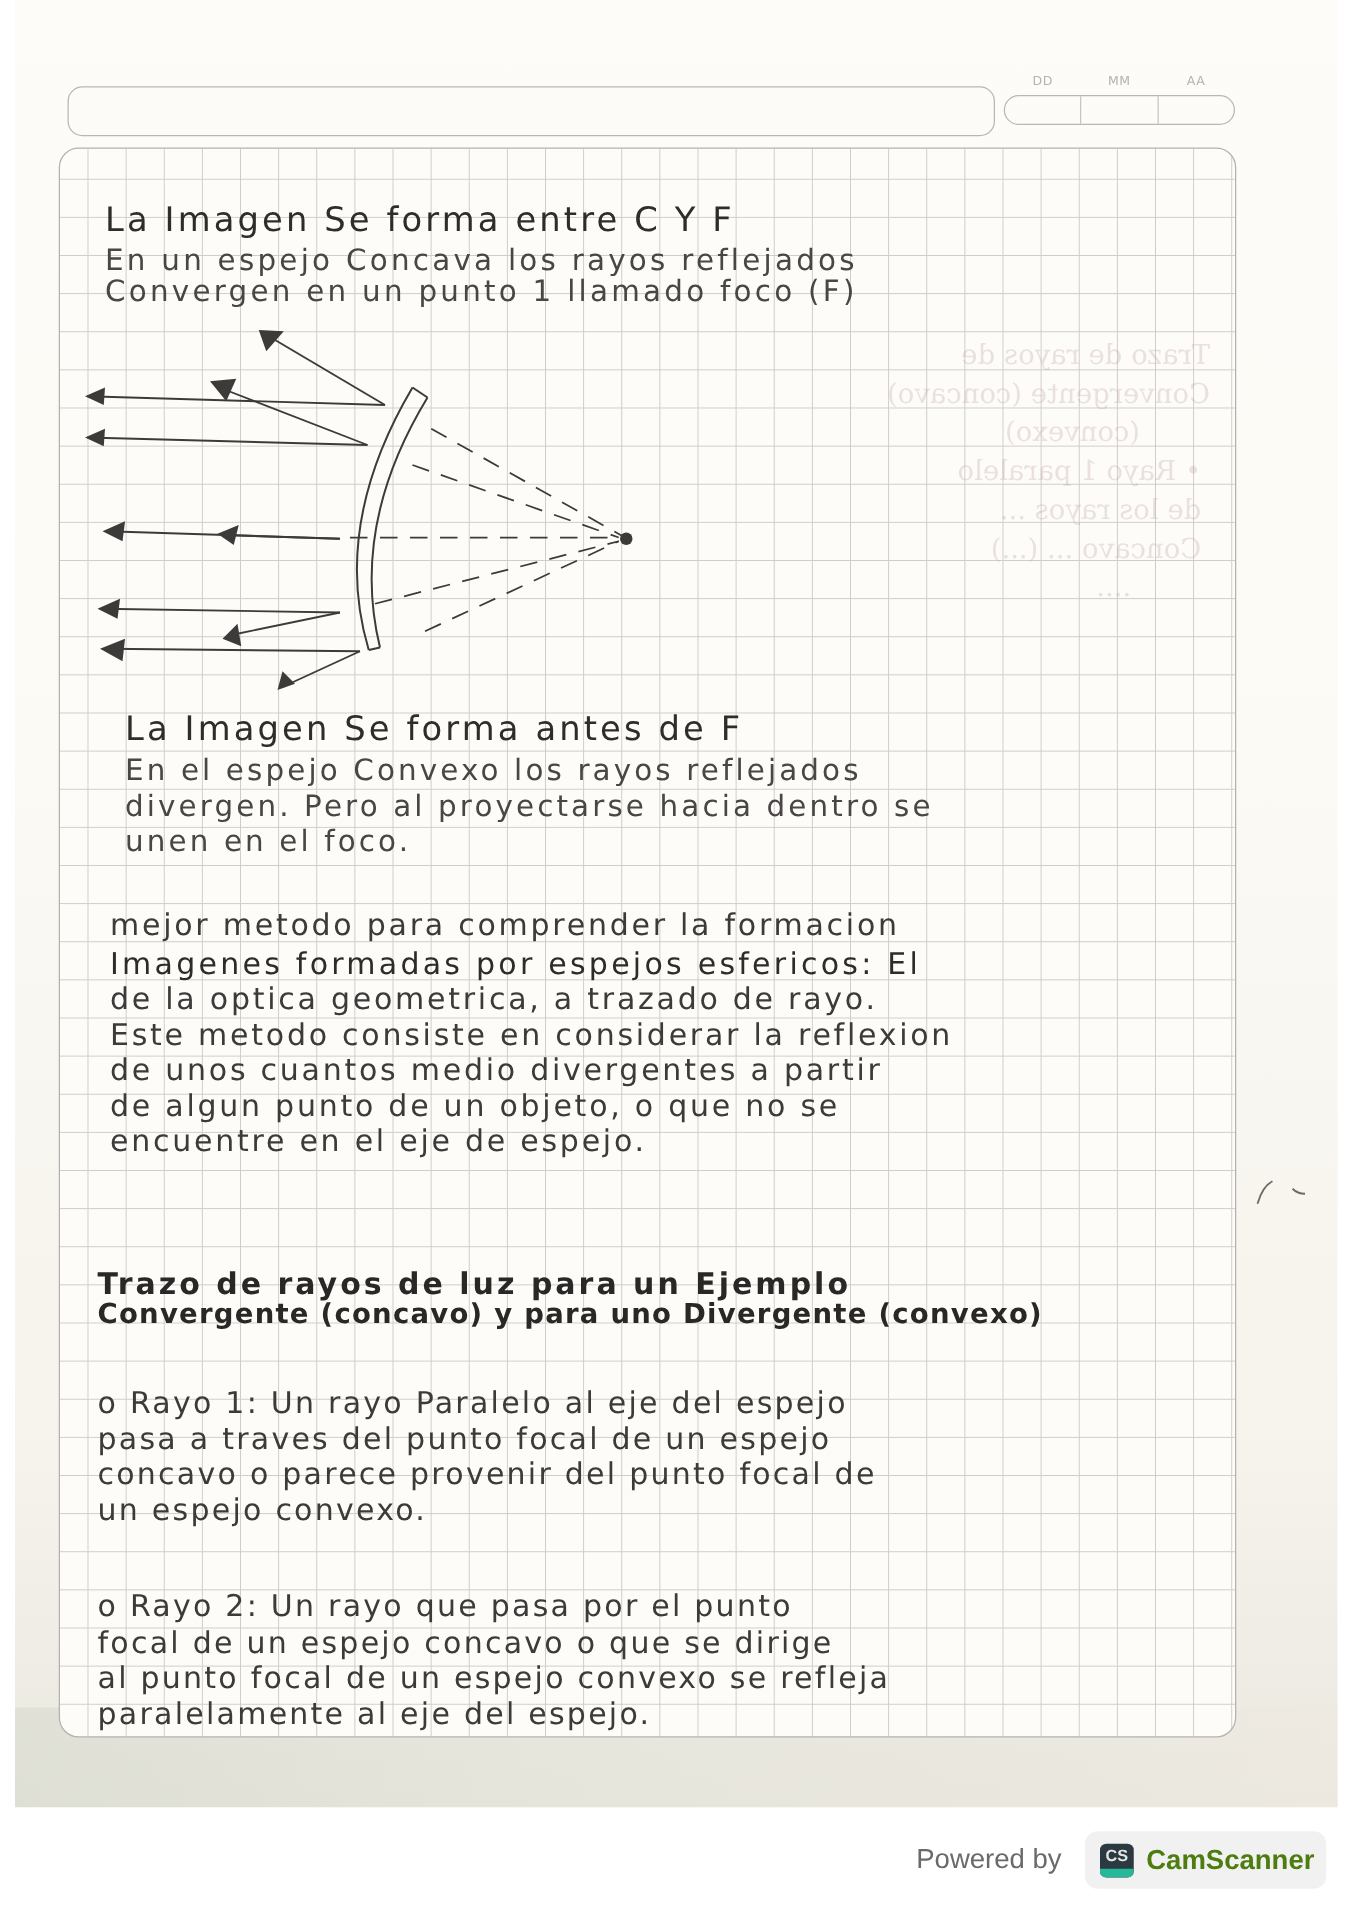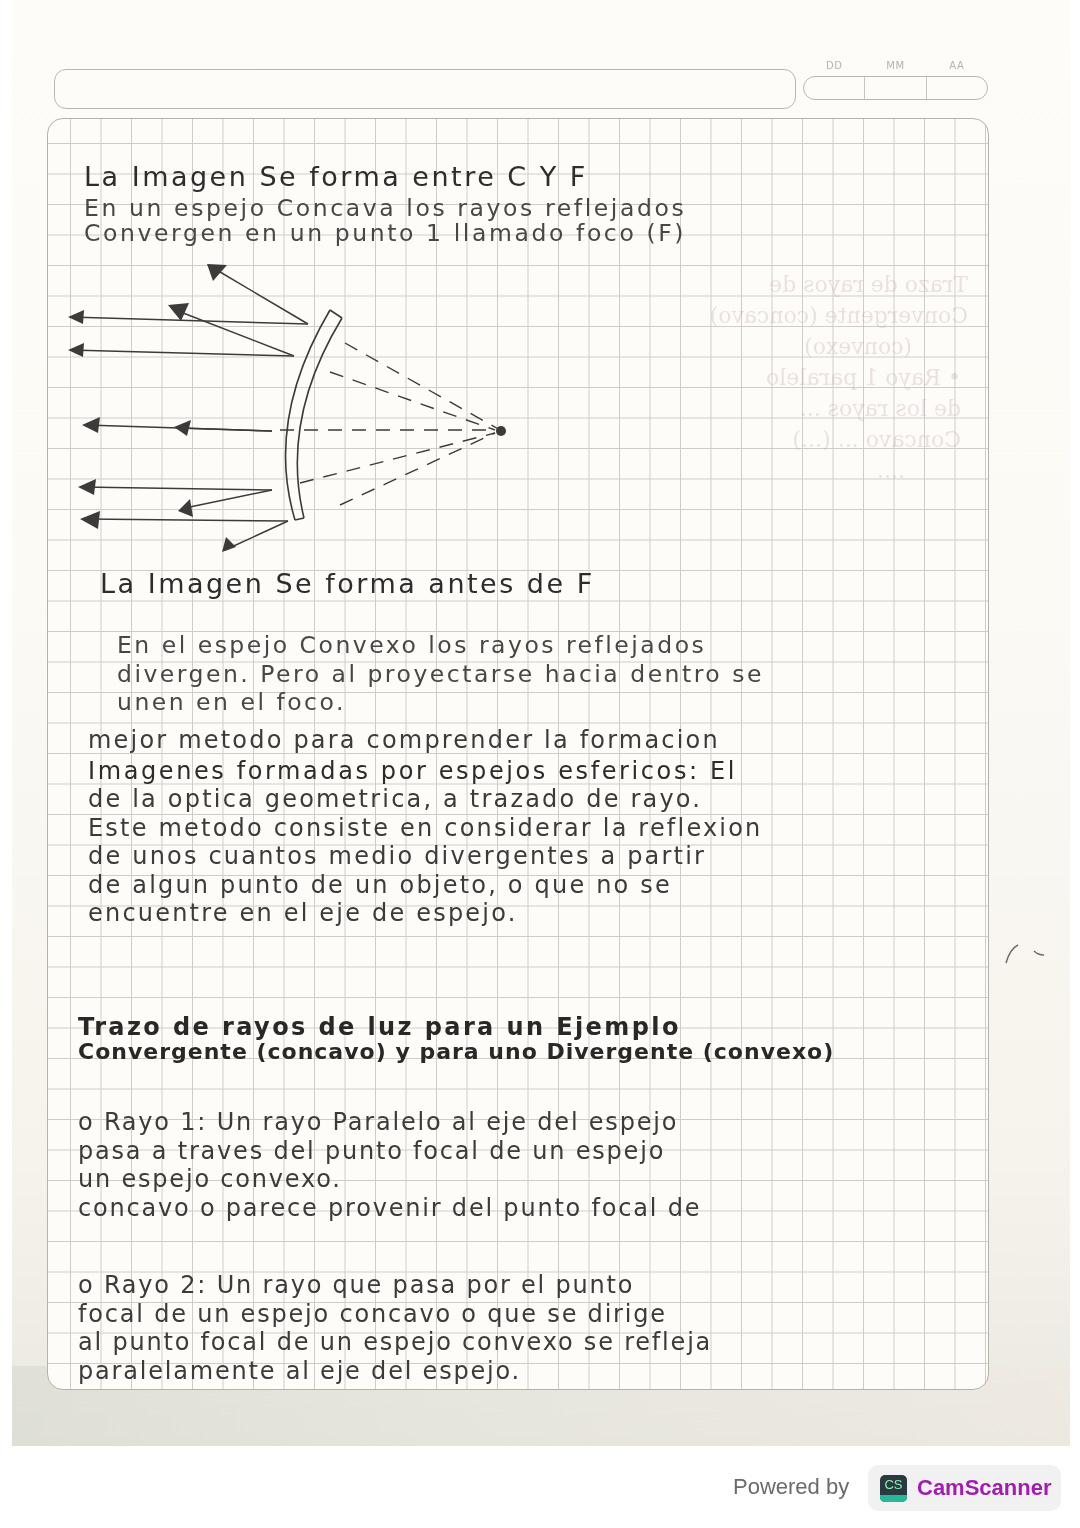--- a/index.html
+++ b/index.html
@@ -70,25 +70,25 @@
     background: #f1f1f1; border-radius: 10px; display: flex; align-items: center;
   }
   .cs-logo {
     margin-left: 12px; width: 27px; height: 27px; border-radius: 5px; overflow: hidden;
     background: #2b3a40; position: relative; display: flex; align-items: flex-start; justify-content: center;
   }
   .cs-logo::after {
     content: ""; position: absolute; left: 0; right: 0; bottom: 0; height: 7px; background: #27b89a;
   }
   .cs-logo span {
-    color: #86efac; font-weight: normal; font-size: 13px; line-height: 20px; font-family: "Liberation Sans", sans-serif;
+    color: #e5e5e5; font-weight: bold; font-size: 13px; line-height: 20px; font-family: "Liberation Sans", sans-serif;
     position: relative; z-index: 1;
   }
   .cs-name {
-    margin-left: 10px; font-size: 22px; font-weight: bold; color: #a21caf;
+    margin-left: 10px; font-size: 22px; font-weight: bold; color: #4d7c0f;
     font-family: "Liberation Sans", sans-serif;
   }
   .stray {
     position: absolute; left: 1004px; top: 941px; width: 40px; height: 30px;
   }
 </style>
 </head>
 <body>
 
 <div class="photo"></div>
@@ -163,21 +163,21 @@
     <polygon points="30,264 50,256 48,274"></polygon>
     <polygon points="157,9 177,10 163,26"></polygon>
     <polygon points="118,50 139,48 131,66"></polygon>
     <polygon points="124,172 141,165 137,181"></polygon>
     <polygon points="128,256 140,244 143,262"></polygon>
     <polygon points="172,297 176,282 186,292"></polygon>
   </g>
 </svg>
 
 <div class="hw head" style="left:100px; top:569px;">La Imagen Se forma antes de F</div>
-<div class="hw thin" style="left:100px; top:630px; letter-spacing:2.5px;padding-left:17px;">
+<div class="hw thin" style="left:100px; top:601px; letter-spacing:2.5px;">
   <span class="line">En el espejo Convexo los rayos reflejados</span>
   <span class="line" style="margin-top:-2px;">divergen. Pero al proyectarse hacia dentro se</span>
   <span class="line" style="margin-top:-2px;">unen en el foco.</span>
 </div>
 
 <div class="hw" style="left:88px; top:727px; letter-spacing:2.2px;">
   <span class="line" style="margin-top:-2px;">mejor metodo para comprender la formacion</span>
   <span class="line" style="color:#2e2b2b; letter-spacing:2.6px;">Imagenes formadas por espejos esfericos: El</span>
   <span class="line" style="margin-top:-2px;">de la optica geometrica, a trazado de rayo.</span>
   <span class="line" style="margin-top:-2px;">Este metodo consiste en considerar la reflexion</span>
@@ -187,22 +187,22 @@
 </div>
 
 <div class="hw dark" style="left:78px; top:1012px;">
   <span class="line" style="letter-spacing:2.4px;">Trazo de rayos de luz para un Ejemplo</span>
   <span class="line" style="margin-top:-6px; font-size:22px;">Convergente (concavo) y para uno Divergente (convexo)</span>
 </div>
 
 <div class="hw" style="left:78px; top:1107px; letter-spacing:1.8px;">
   <span class="line">o Rayo 1: Un rayo Paralelo al eje del espejo</span>
   <span class="line" style="margin-top:-2px;">pasa a traves del punto focal de un espejo</span>
+  <span class="line" style="margin-top:-2px;">concavo o parece provenir del punto focal de</span>
   <span class="line" style="margin-top:-2px;">un espejo convexo.</span>
-  <span class="line" style="margin-top:-2px;">concavo o parece provenir del punto focal de</span>
 </div>
 
 <div class="hw" style="left:78px; top:1270px; letter-spacing:1.8px;">
   <span class="line">o Rayo 2: Un rayo que pasa por el punto</span>
   <span class="line" style="margin-top:-2px;">focal de un espejo concavo o que se dirige</span>
   <span class="line" style="margin-top:-2px;">al punto focal de un espejo convexo se refleja</span>
   <span class="line" style="margin-top:-2px;">paralelamente al eje del espejo.</span>
 </div>
 
 <svg class="stray" viewBox="0 0 40 30">

